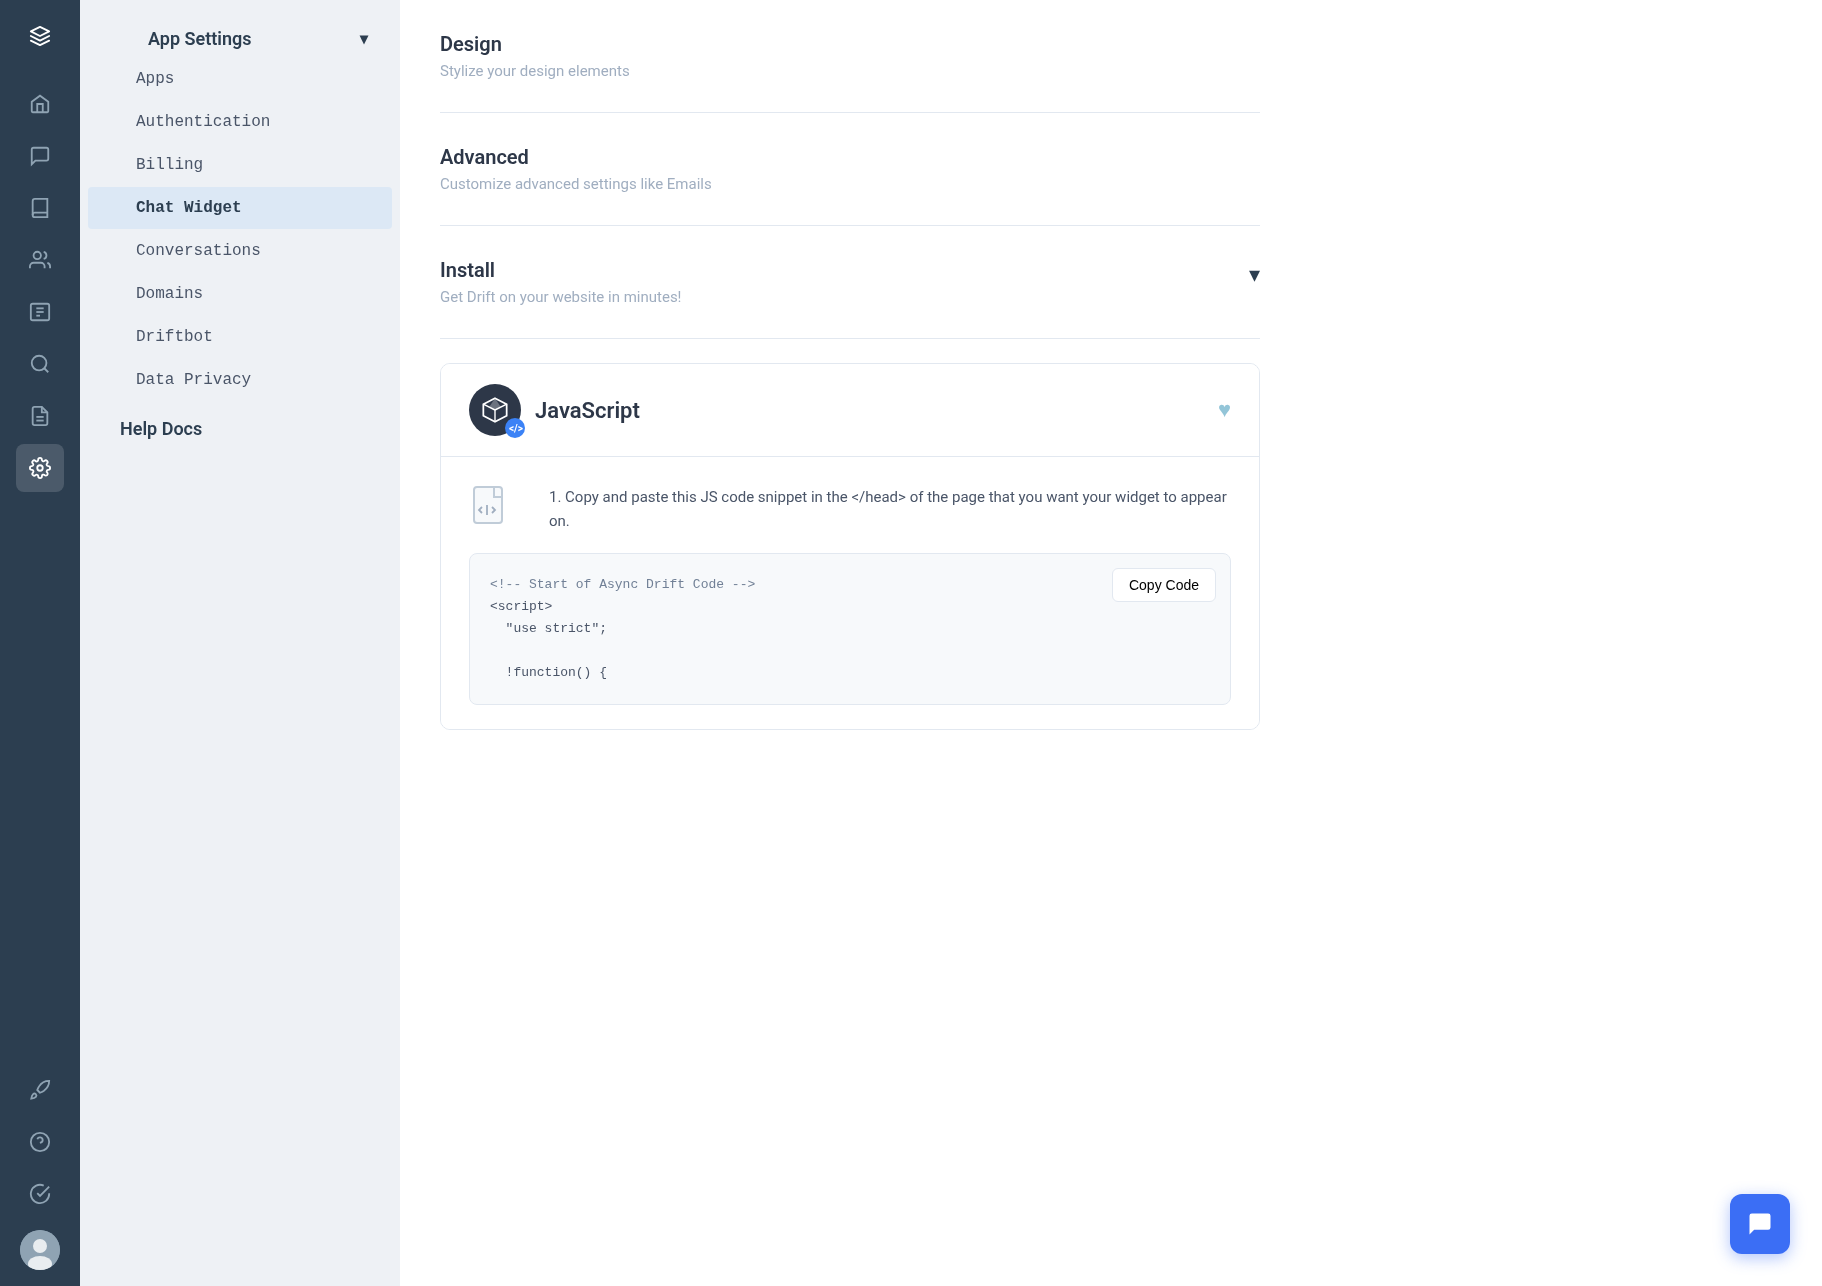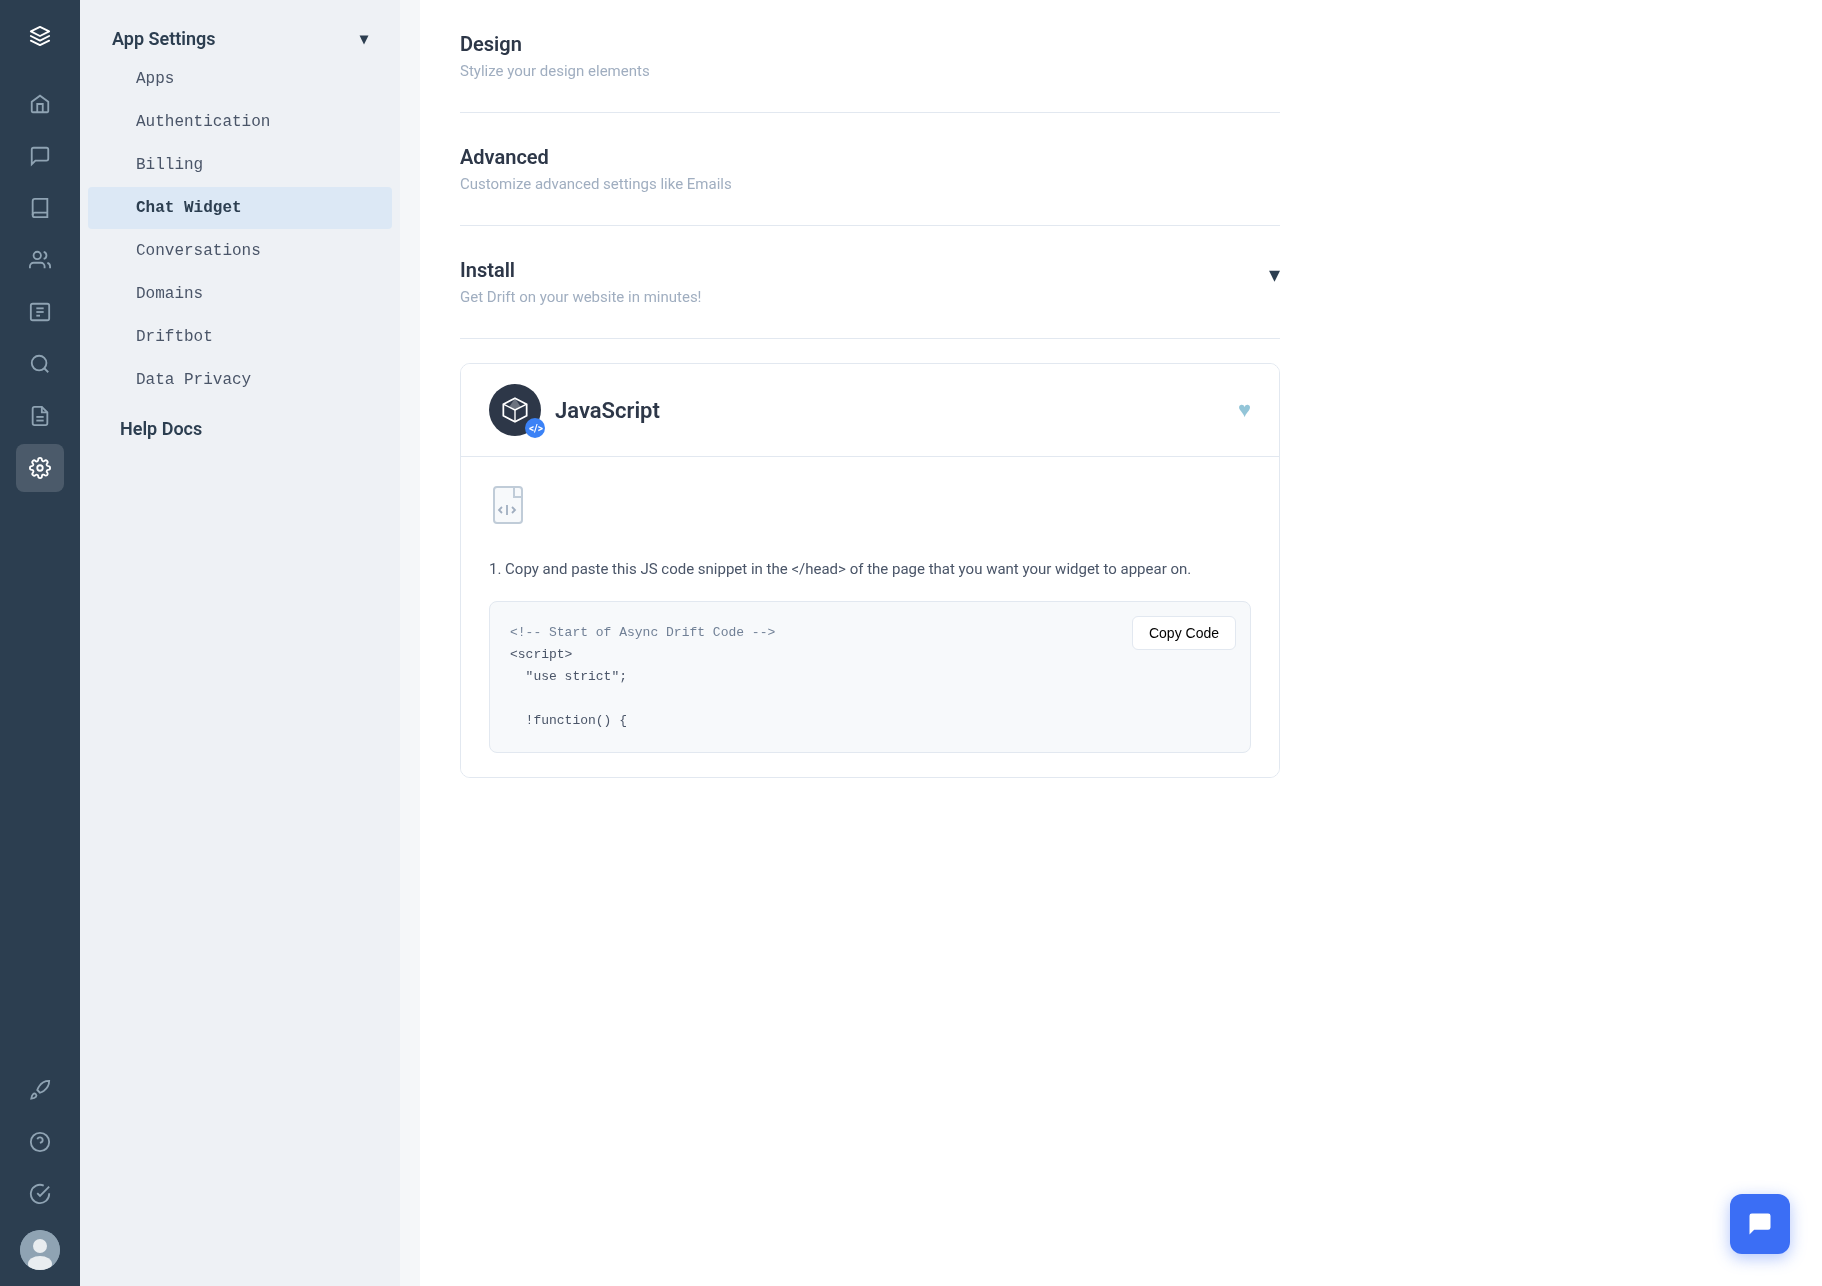--- a/index.html
+++ b/index.html
@@ -56,20 +56,21 @@
       overflow-y: auto;
       flex-shrink: 0;
       height: 100vh;
     }
     .nav-section-header {
       display: flex;
       align-items: center;
       justify-content: space-between;
       padding: 8px 32px;
       cursor: pointer;
+      margin-left: 36px;
     }
     .nav-section-header span {
       font-size: 18px;
       font-weight: 600;
       color: #2c3e50;
     }
     .nav-section-header .chevron { color: #2c3e50; font-size: 16px; }
     .nav-item {
       padding: 12px 32px 12px 48px;
       font-size: 16px;
@@ -90,21 +91,20 @@
       font-weight: 600;
       color: #2c3e50;
     }
 
     
     .main-content {
       flex: 1;
       overflow-y: auto;
       background: #fff;
       height: 100vh;
-      margin-left: 20px;
     }
     .content-inner {
       max-width: 900px;
       padding: 0 40px 40px 40px;
     }
 
     
     .section-row {
       border-bottom: 1px solid #e2e8f0;
       padding: 32px 0;
@@ -190,23 +190,22 @@
     }
 
     
     .install-card-body {
       padding: 24px 28px;
       background: #fff;
       border-top: 1px solid #e2e8f0;
     }
     .install-step {
       display: flex;
-      gap: 20px;
+      gap: 36px;
       align-items: flex-start;
-      flex-direction: column;
     }
     .file-icon {
       width: 44px;
       height: 52px;
       flex-shrink: 0;
       display: flex;
       align-items: center;
       justify-content: center;
       color: #a0aec0;
       font-size: 36px;

